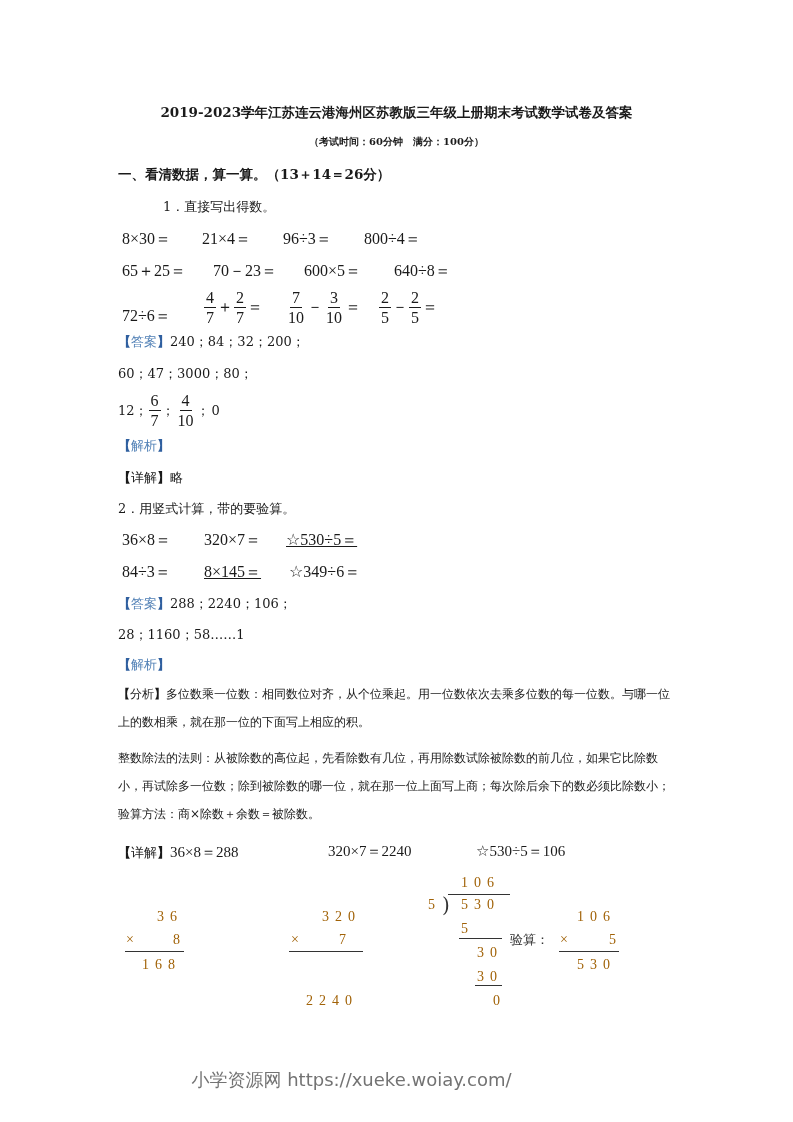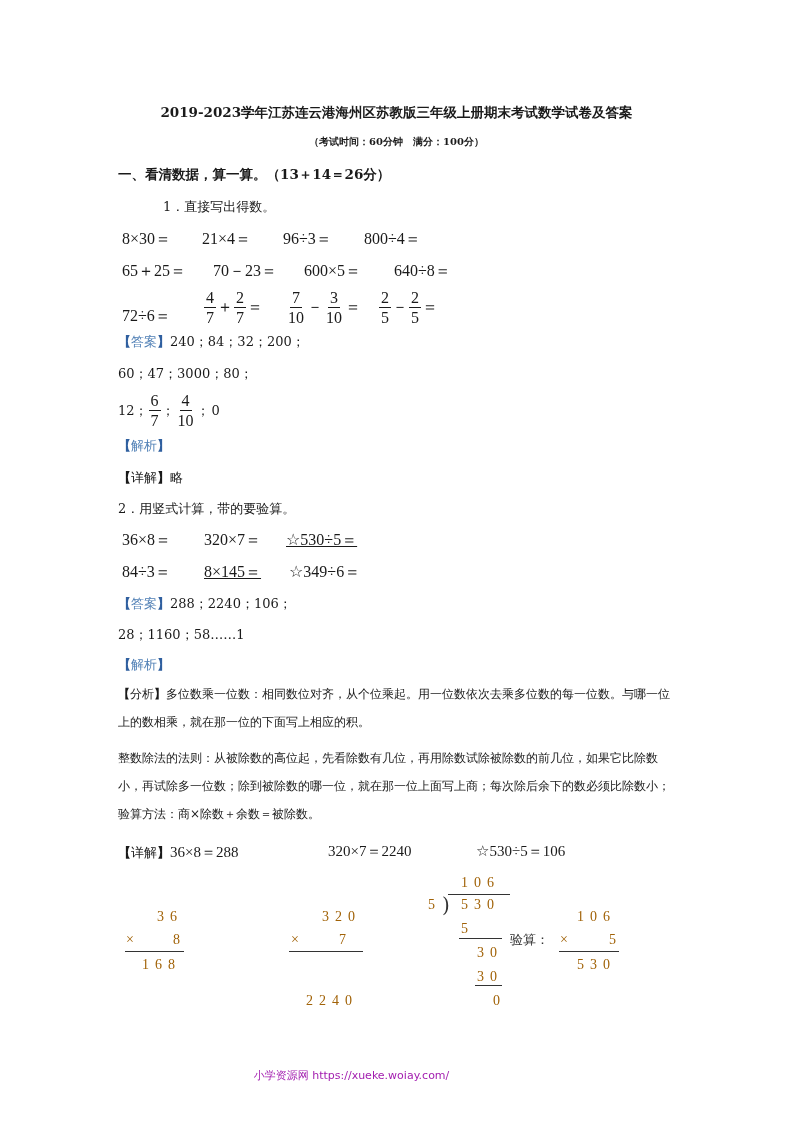--- a/index.html
+++ b/index.html
@@ -16,21 +16,21 @@
   .lbl-blue .br { color: #2f5f9f; font-weight: bold; }
   .lbl-black .br { font-weight: bold; }
   .frac { display: inline-flex; flex-direction: column; align-items: center; vertical-align: middle;
           font-family: "Liberation Serif", serif; font-size: 16px; line-height: 19px; margin: 0 1px; }
   .frac .num { padding: 0 2px; border-bottom: 1px solid #1a1a1a; }
   .frac .den { padding: 0 2px; }
   .para { left: 118px; width: 560px; font-size: 12px; line-height: 28px; white-space: normal; }
   .vert { font-family: "Liberation Serif", serif; font-size: 14px; color: #a16207; letter-spacing: 6px; }
   .hline { position: absolute; height: 1px; background: #333; }
   .footer { left: 0; width: 703px; text-align: center; top: 1068px;
-            font-family: "DejaVu Sans", "Liberation Sans", sans-serif; font-size: 11px; color: #a21caf; }
+            font-family: "DejaVu Sans", "Liberation Sans", sans-serif; font-size: 18px; color: #737373; }
 </style>
 </head>
 <body>
 
 <div class="abs title">2019-2023学年江苏连云港海州区苏教版三年级上册期末考试数学试卷及答案</div>
 <div class="abs subtitle">（考试时间：60分钟　满分：100分）</div>
 <div class="abs section">一、看清数据，算一算。（13＋14＝26分）</div>
 
 <div class="abs q" style="left:118px; top:198px;margin-left:45px;">1．直接写出得数。</div>
 

